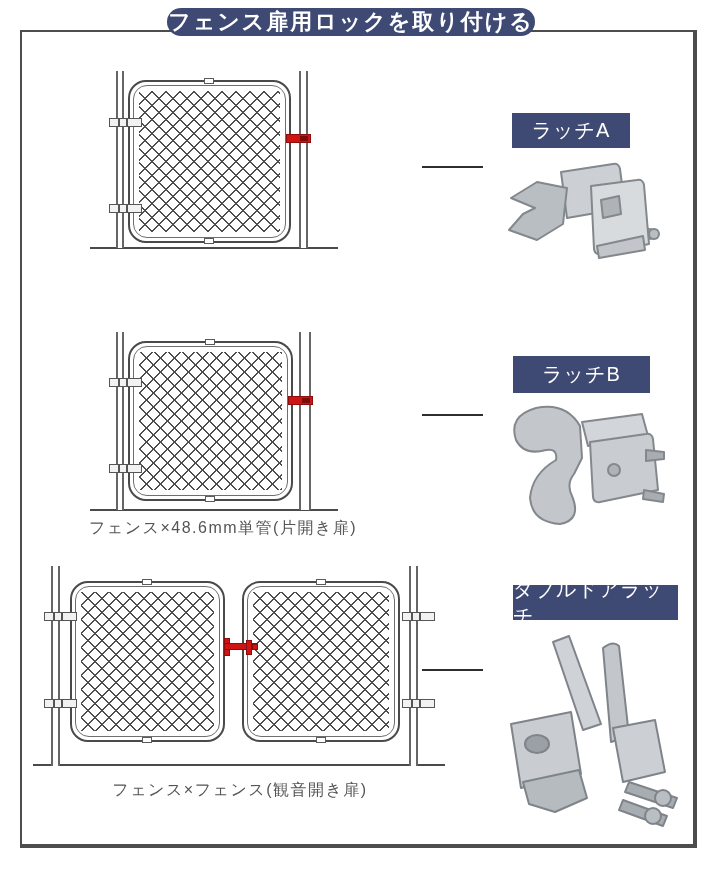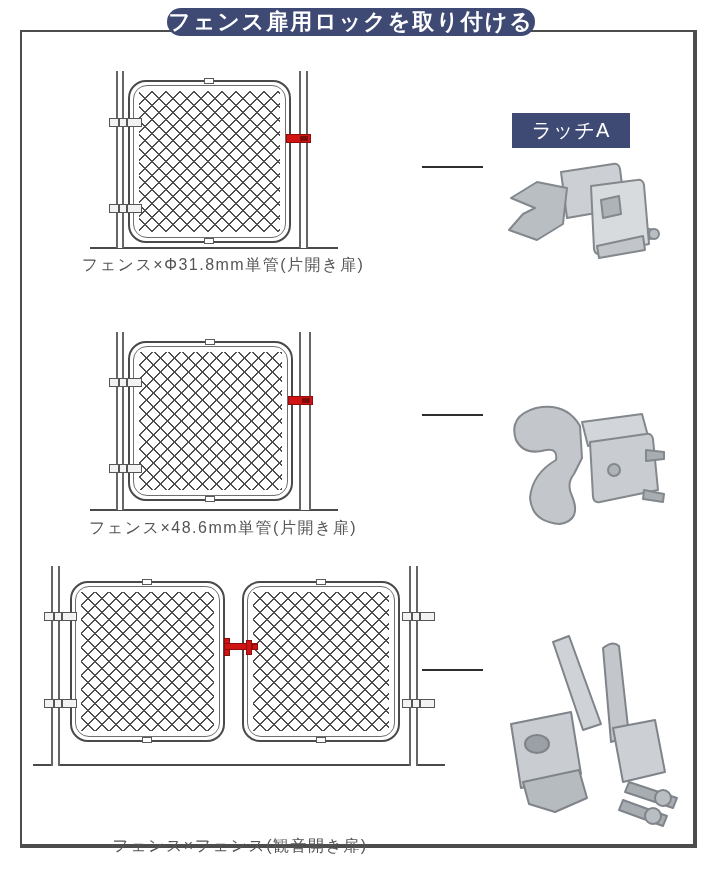--- a/index.html
+++ b/index.html
@@ -64,21 +64,20 @@
       <div class="mesh"></div>
     </div>
   </div>
   <div class="tab" style="left:204px;top:78px;"></div>
   <div class="tab" style="left:204px;top:238px;"></div>
 
   <div class="hinge" style="left:109px;top:118px;"></div>
   <div class="hinge" style="left:109px;top:204px;"></div>
   <div class="latch-red bar" style="left:286px;top:134px;width:25px;height:9px;"></div>
 
-  <div class="caption" style="left:38px;top:255px;width:370px;">フェンス×Φ31.8mm単管(片開き扉)</div>
 
   <div class="post" style="left:116px;top:332px;width:8px;height:178px;"></div>
   <div class="post" style="left:299px;top:332px;width:12px;height:178px;"></div>
   <div class="ground" style="left:90px;top:509px;width:248px;"></div>
 
   <div class="gate" style="left:128px;top:341px;width:165px;height:160px;">
     <div class="gate-inner">
       <div class="mesh"></div>
     </div>
   </div>
@@ -113,28 +112,34 @@
   <div class="hinge" style="left:44px;top:612px;"></div>
   <div class="hinge" style="left:44px;top:699px;"></div>
   <div class="hinge" style="left:402px;top:612px;"></div>
   <div class="hinge" style="left:402px;top:699px;"></div>
 
   <div class="latch-red" style="left:224px;top:638px;width:6px;height:18px;"></div>
   <div class="latch-red" style="left:224px;top:643px;width:34px;height:7px;"></div>
   <div class="latch-red" style="left:246px;top:640px;width:6px;height:15px;"></div>
   <div class="latch-red" style="left:252px;top:644px;width:6px;height:6px;"></div>
 
-  <div class="caption" style="left:55px;top:836px;width:370px;">フェンス×フェンス(観音開き扉)</div>
+  <div class="caption" style="left:55px;top:780px;width:370px;">フェンス×フェンス(観音開き扉)</div>
 
   <div class="connector" style="top:166px;"></div>
   <div class="connector" style="top:414px;"></div>
   <div class="connector" style="top:669px;"></div>
 
   <div class="label-box" style="left:512px;top:113px;width:118px;height:35px;">
     <span>ラッチA</span>
+  </div>
+  <div class="label-box" style="left:513px;top:356px;width:137px;height:37px;">
+    <span>ラッチB</span>
+  </div>
+  <div class="label-box" style="left:513px;top:585px;width:165px;height:35px;">
+    <span>ダブルドアラッチ</span>
   </div>
 
   <div class="product" style="left:497px;top:158px;width:166px;height:115px;">
     <svg width="166" height="115" viewBox="0 0 166 115">
       <g stroke="#83888d" stroke-width="2" stroke-linejoin="round">
         <path d="M64,14 L116,6 Q122,5 123,11 L128,50 L70,60 Z" fill="#ccd0d4"></path>
         <path d="M70,30 L40,24 L14,40 L38,50 L26,56 L12,72 L40,82 L66,66 Z" fill="#b9bec3"></path>
         <path d="M143,70 L160,72 L160,80 L143,82 Z" fill="#a8adb2"></path>
         <circle cx="157" cy="76" r="5" fill="#b9bec3"></circle>
         <path d="M94,28 L140,22 Q146,21 147,27 L152,86 L104,96 Q98,97 97,91 Z" fill="#d8dbde"></path>

